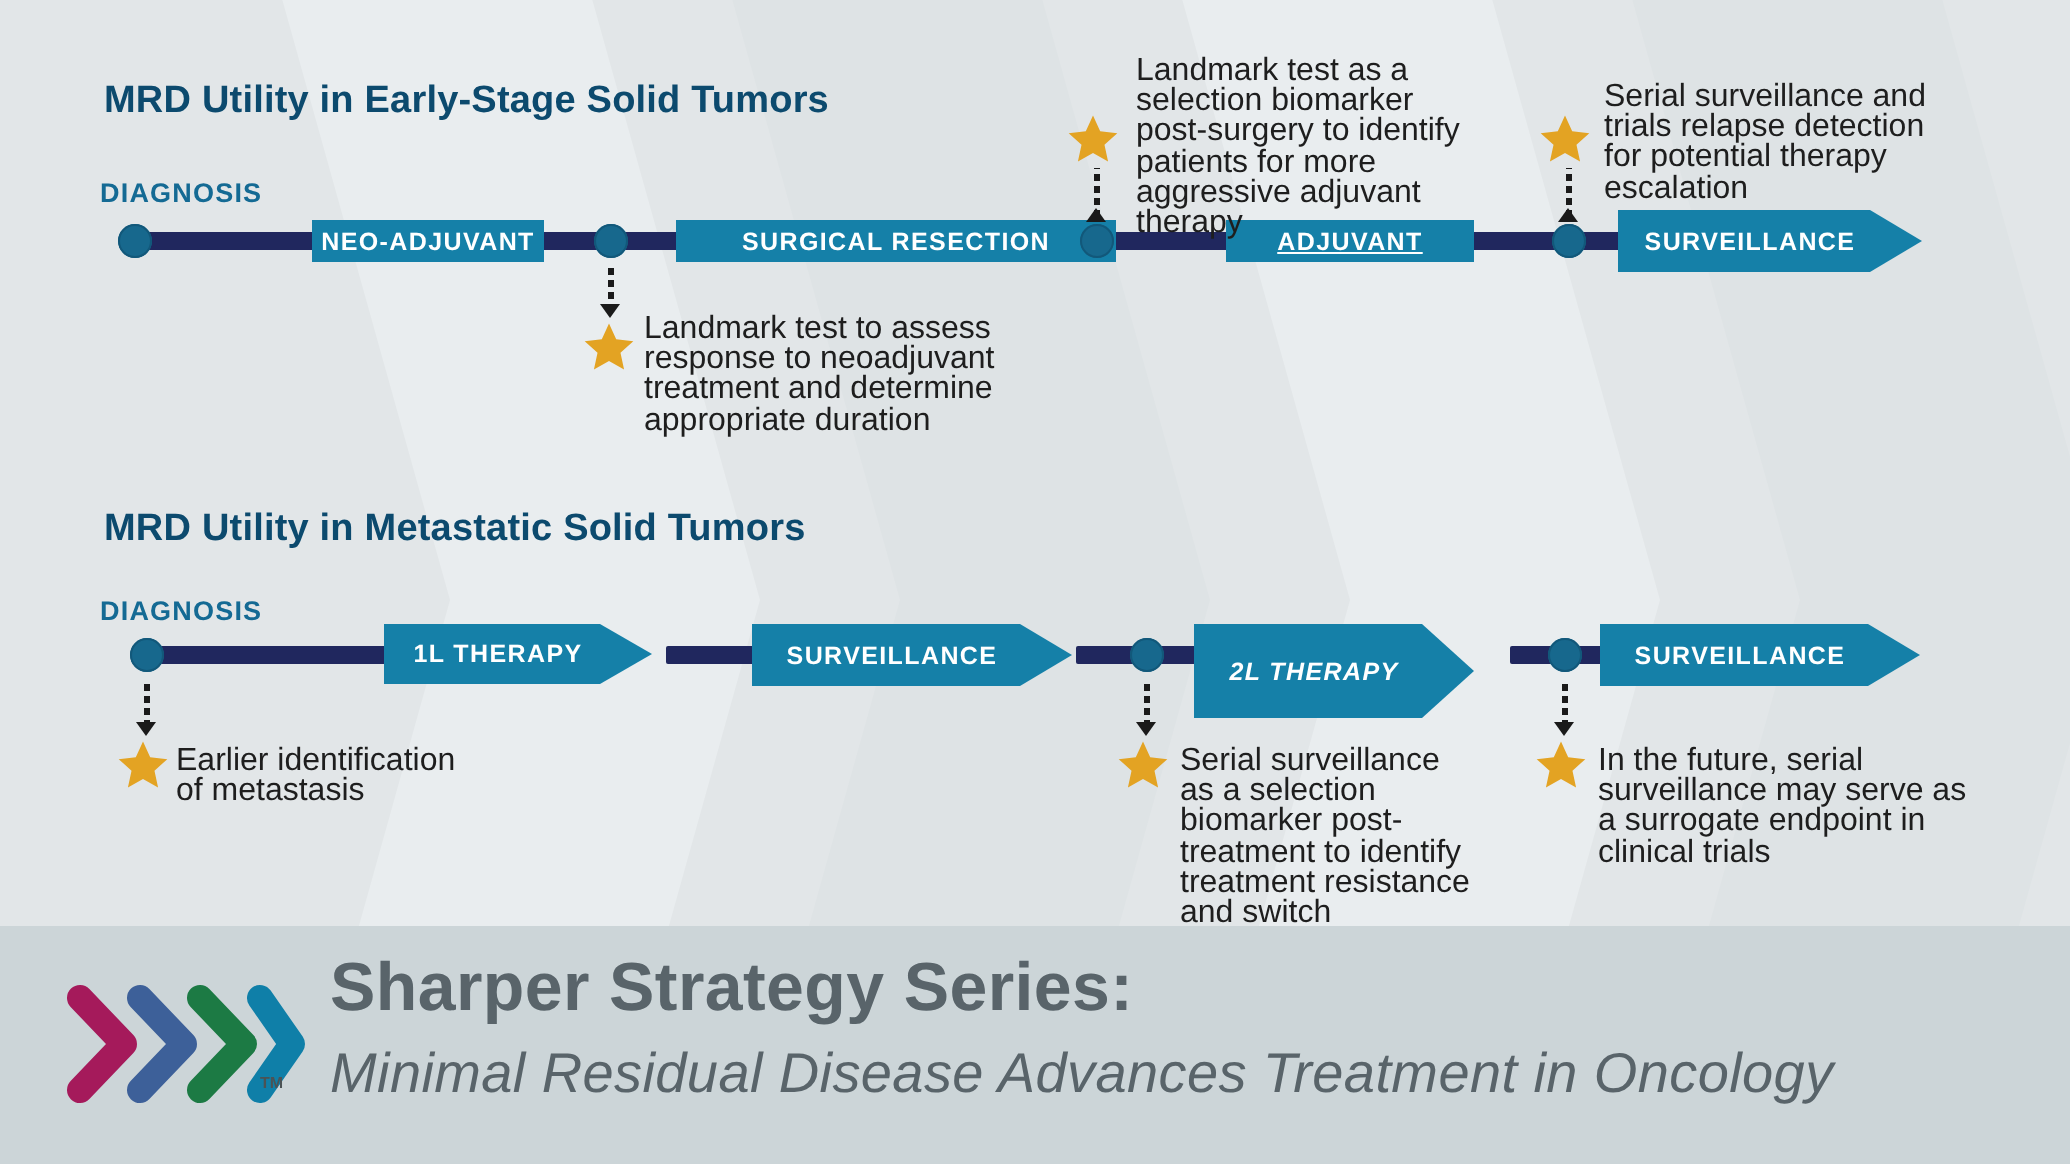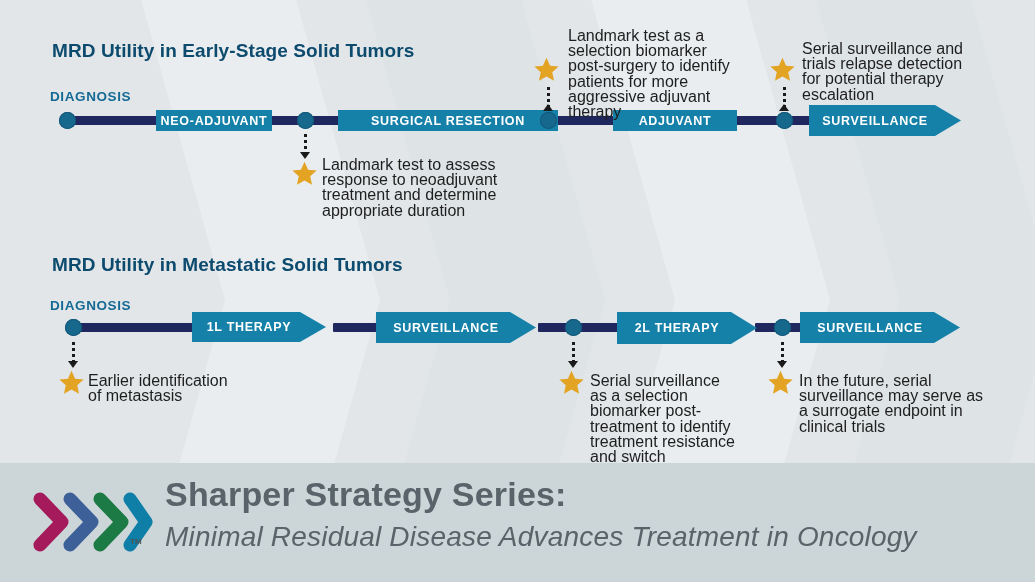--- a/index.html
+++ b/index.html
@@ -125,21 +125,21 @@
 
   <div class="diag-label" style="left:50px;top:89px;">DIAGNOSIS</div>
 
   <div class="rail" style="left:64px;top:116px;width:96px;"></div>
   <div class="rail" style="left:268px;top:116px;width:74px;"></div>
   <div class="rail" style="left:517px;top:116px;width:100px;"></div>
   <div class="rail" style="left:733px;top:116px;width:80px;"></div>
 
   <div class="pill" style="left:156px;top:110px;width:116px;height:21px;">NEO-ADJUVANT</div>
   <div class="pill" style="left:338px;top:110px;width:220px;height:21px;">SURGICAL RESECTION</div>
-  <div class="pill" style="left:613px;top:110px;width:124px;height:21px;">ADJUVANT</div>
+  <div class="pill" style="left:613px;top:110px;width:124px;height:21px;text-decoration:underline;">ADJUVANT</div>
   <div class="pill arrow" style="left:809px;top:105px;width:152px;height:31px;">SURVEILLANCE</div>
 
   <div class="node" style="left:59px;top:112px;"></div>
   <div class="node" style="left:297px;top:112px;"></div>
   <div class="node" style="left:540px;top:112px;"></div>
   <div class="node" style="left:776px;top:112px;"></div>
 
   <div class="dots" style="left:304px;top:134px;height:18px;"></div>
   <div class="tri down" style="left:300px;top:152px;"></div>
   <div class="star" style="left:291px;top:160px;">
@@ -171,21 +171,21 @@
 
   <div class="diag-label" style="left:50px;top:298px;">DIAGNOSIS</div>
 
   <div class="rail" style="left:70px;top:323px;width:128px;"></div>
   <div class="rail" style="left:333px;top:323px;width:46px;"></div>
   <div class="rail" style="left:538px;top:323px;width:82px;"></div>
   <div class="rail" style="left:755px;top:323px;width:50px;"></div>
 
   <div class="pill arrow" style="left:192px;top:312px;width:134px;height:30px;">1L THERAPY</div>
   <div class="pill arrow" style="left:376px;top:312px;width:160px;height:31px;">SURVEILLANCE</div>
-  <div class="pill arrow" style="left:617px;top:312px;width:140px;height:32px;">2L THERAPY</div>
+  <div class="pill arrow" style="left:597px;top:312px;width:140px;height:47px;font-style:italic;">2L THERAPY</div>
   <div class="pill arrow" style="left:800px;top:312px;width:160px;height:31px;">SURVEILLANCE</div>
 
   <div class="node" style="left:65px;top:319px;"></div>
   <div class="node" style="left:565px;top:319px;"></div>
   <div class="node" style="left:774px;top:319px;"></div>
 
   <div class="dots" style="left:72px;top:341px;height:20px;"></div>
   <div class="tri down" style="left:68px;top:361px;"></div>
   <div class="star" style="left:58px;top:369px;">
     <svg viewBox="0 0 24 24">

